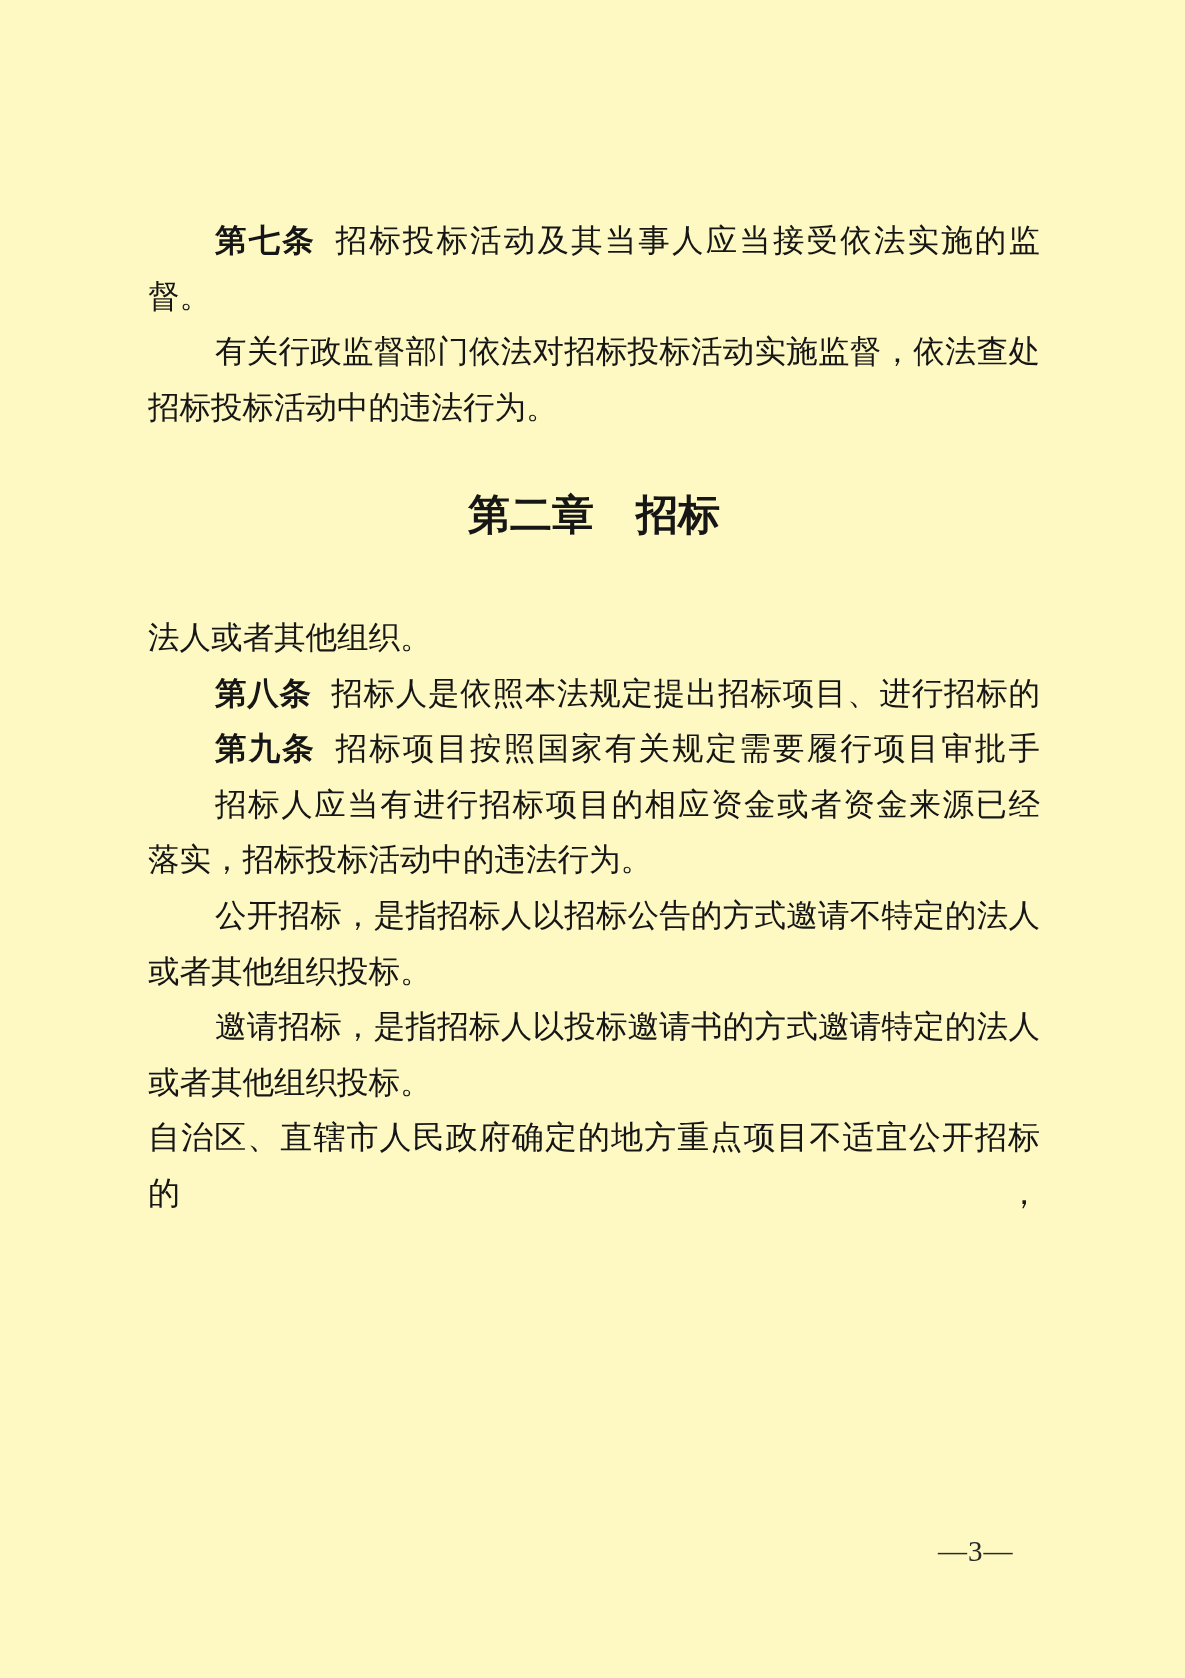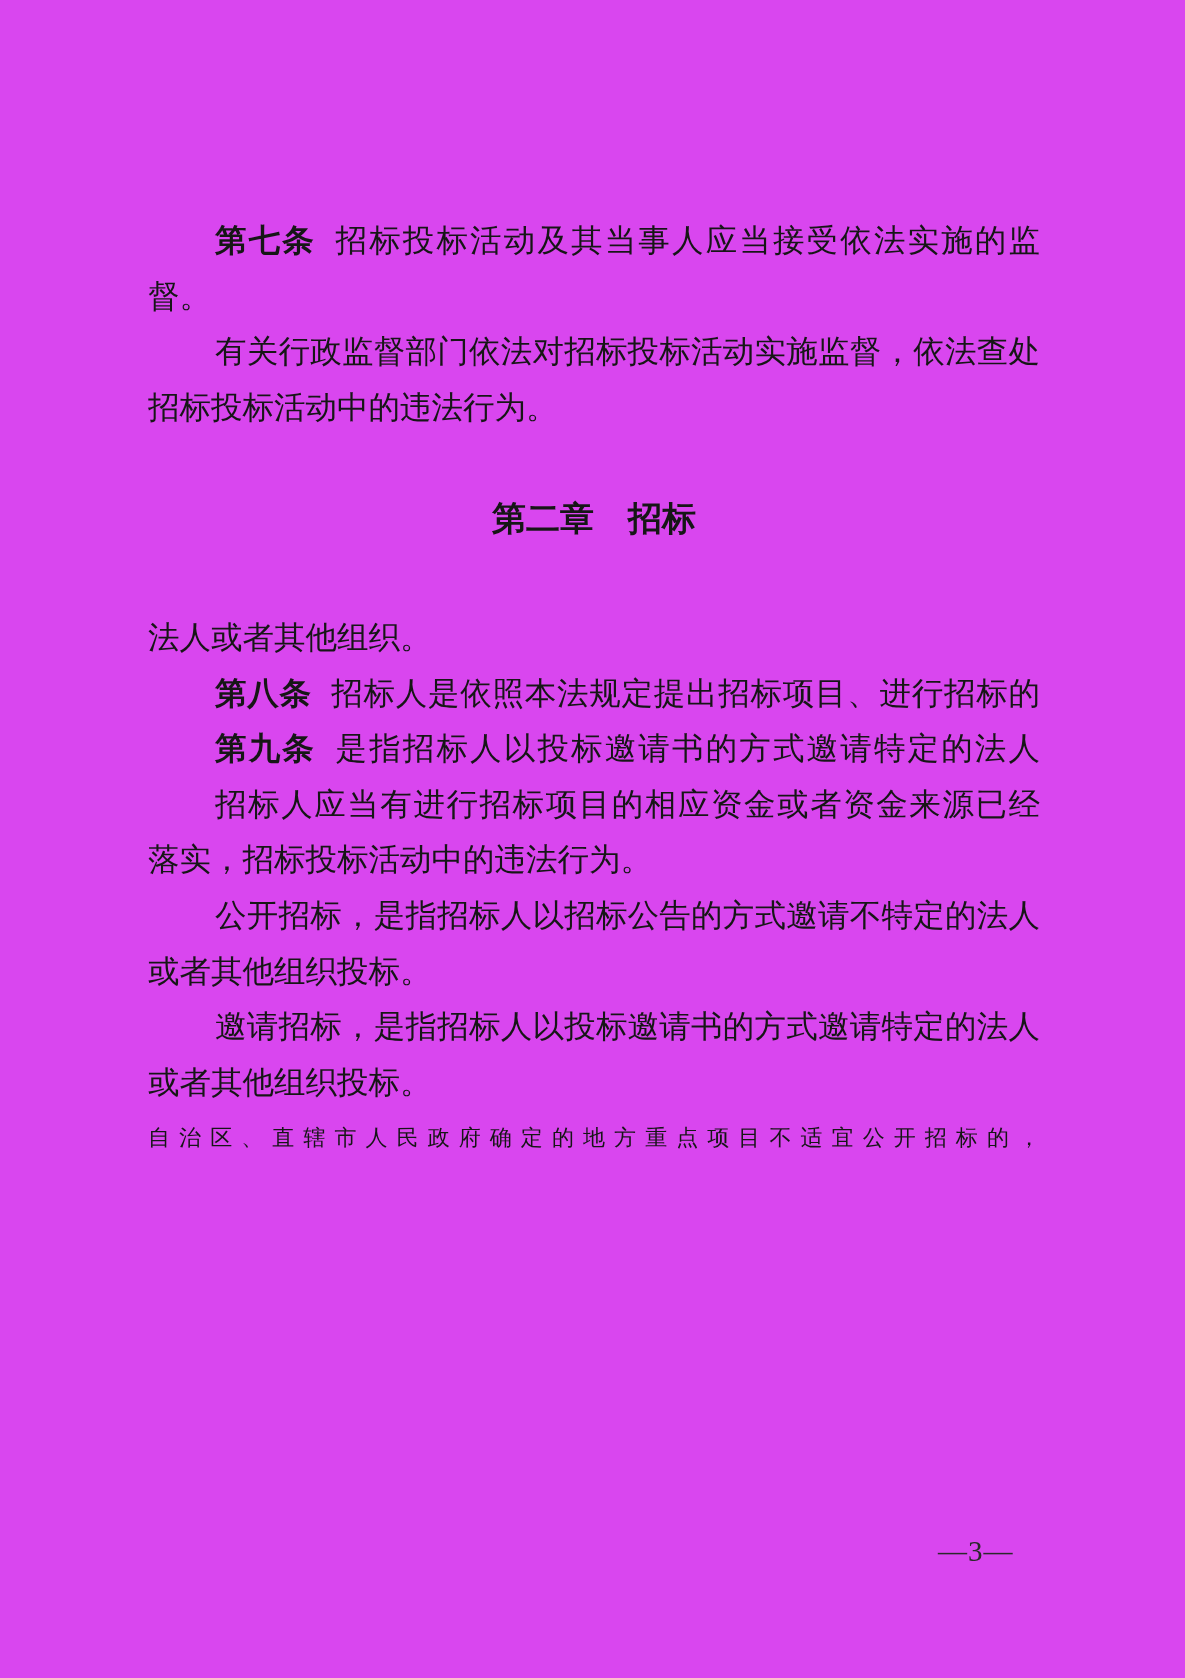--- a/index.html
+++ b/index.html
@@ -4,21 +4,21 @@
 <style>
   html, body {
     margin: 0;
     padding: 0;
     background: #ffffff;
   }
   .page {
     position: relative;
     width: 1185px;
     height: 1678px;
-    background: #d946ef;
+    background: #fef9c3;
     overflow: hidden;
     font-family: "Liberation Serif", serif;
     color: #161616;
   }
   .textcol {
     position: absolute;
     left: 148px;
     top: 213px;
     width: 892px;
   }
@@ -29,32 +29,32 @@
     overflow: visible;
   }
   .indent {
     padding-left: 67px;
   }
   .fill {
     text-align: justify;
     text-align-last: justify;
   }
   .tight {
-    font-size: 22px;
+    font-size: 32px;
   }
   .term {
     font-weight: 700;
     font-family: "Liberation Sans", sans-serif;
     margin-right: 0.62em;
   }
   .chapter {
     text-align: center;
     font-weight: 700;
-    font-family: Liberation Serif, serif;
-    font-size: 34px;
+    font-family: Liberation Mono, monospace;
+    font-size: 42px;
     line-height: 55.6px;
     height: 55.6px;
     margin: 55.6px 0 63.5px 0;
   }
   .pageno {
     position: absolute;
     top: 1534px;
     left: 938px;
     font-size: 29px;
     line-height: 34px;
@@ -70,21 +70,21 @@
 
     <div class="line indent fill"><span class="term">第七条</span><span>招标投标活动及其当事人应当接受依法实施的监</span></div>
     <div class="line"><span>督。</span></div>
     <div class="line indent fill"><span>有关行政监督部门依法对招标投标活动实施监督，依法查处</span></div>
     <div class="line"><span>招标投标活动中的违法行为。</span></div>
 
     <div class="chapter">第二章　招标</div>
 
     <div class="line"><span>法人或者其他组织。</span></div>
     <div class="line indent fill"><span class="term">第八条</span><span>招标人是依照本法规定提出招标项目、进行招标的</span></div>
-    <div class="line indent fill"><span class="term">第九条</span><span>是指招标人以投标邀请书的方式邀请特定的法人</span></div>
+    <div class="line indent fill"><span class="term">第九条</span><span>招标项目按照国家有关规定需要履行项目审批手</span></div>
     <div class="line indent fill"><span>招标人应当有进行招标项目的相应资金或者资金来源已经</span></div>
     <div class="line"><span>落实，招标投标活动中的违法行为。</span></div>
     <div class="line indent fill"><span>公开招标，是指招标人以招标公告的方式邀请不特定的法人</span></div>
     <div class="line"><span>或者其他组织投标。</span></div>
     <div class="line indent fill"><span>邀请招标，是指招标人以投标邀请书的方式邀请特定的法人</span></div>
     <div class="line"><span>或者其他组织投标。</span></div>
     <div class="line fill tight"><span>自治区、直辖市人民政府确定的地方重点项目不适宜公开招标的，</span></div>
 
   </div>
 

